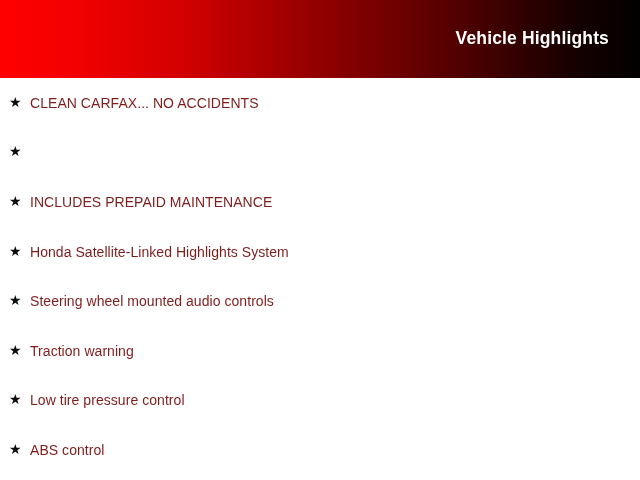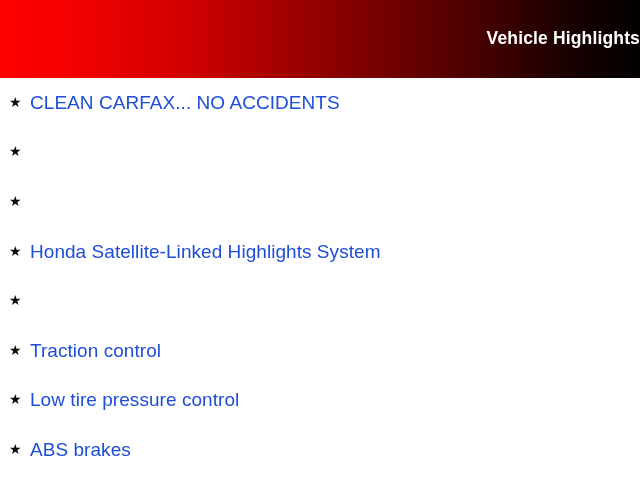--- a/index.html
+++ b/index.html
@@ -35,20 +35,21 @@
         #d40000 28%,
         #9d0000 46%,
         #6e0000 62%,
         #3d0000 78%,
         #150000 90%,
         #030000 100%);
     display: flex;
     align-items: center;
     justify-content: flex-end;
     box-sizing: border-box;
+    padding-right: 31px;
   }
   #header-title {
     color: #ffffff;
     font-size: 17.5px;
     font-weight: bold;
     letter-spacing: 0.15px;
     line-height: 1;
     white-space: nowrap;
     -webkit-font-smoothing: antialiased;
   }
@@ -77,22 +78,22 @@
     display: inline-block;
     width: 21px;
     flex: 0 0 21px;
     color: #0d0d0d;
     font-size: 14px;
     line-height: 1;
     text-align: left;
     transform: translateY(-1px);
   }
   .highlight-label {
-    color: #1d4ed8;
-    font-size: 19px;
+    color: #7f1d1d;
+    font-size: 14px;
     font-weight: normal;
     line-height: 1.15;
     white-space: nowrap;
     letter-spacing: 0.05px;
   }
 </style>
 </head>
 <body>
 
 <div id="page">
@@ -107,41 +108,43 @@
       <span class="bullet-star">★</span>
       <span class="highlight-label">CLEAN CARFAX... NO ACCIDENTS</span>
     </li>
 
     <li class="highlight-item">
       <span class="bullet-star">★</span>
     </li>
 
     <li class="highlight-item">
       <span class="bullet-star">★</span>
+      <span class="highlight-label">INCLUDES PREPAID MAINTENANCE</span>
     </li>
 
     <li class="highlight-item">
       <span class="bullet-star">★</span>
       <span class="highlight-label">Honda Satellite-Linked Highlights System</span>
     </li>
 
     <li class="highlight-item">
       <span class="bullet-star">★</span>
+      <span class="highlight-label">Steering wheel mounted audio controls</span>
     </li>
 
     <li class="highlight-item">
       <span class="bullet-star">★</span>
-      <span class="highlight-label">Traction control</span>
+      <span class="highlight-label">Traction warning</span>
     </li>
 
     <li class="highlight-item">
       <span class="bullet-star">★</span>
       <span class="highlight-label">Low tire pressure control</span>
     </li>
 
     <li class="highlight-item">
       <span class="bullet-star">★</span>
-      <span class="highlight-label">ABS brakes</span>
+      <span class="highlight-label">ABS control</span>
     </li>
 
   </ul>
 
 </div>
 
 </body></html>

